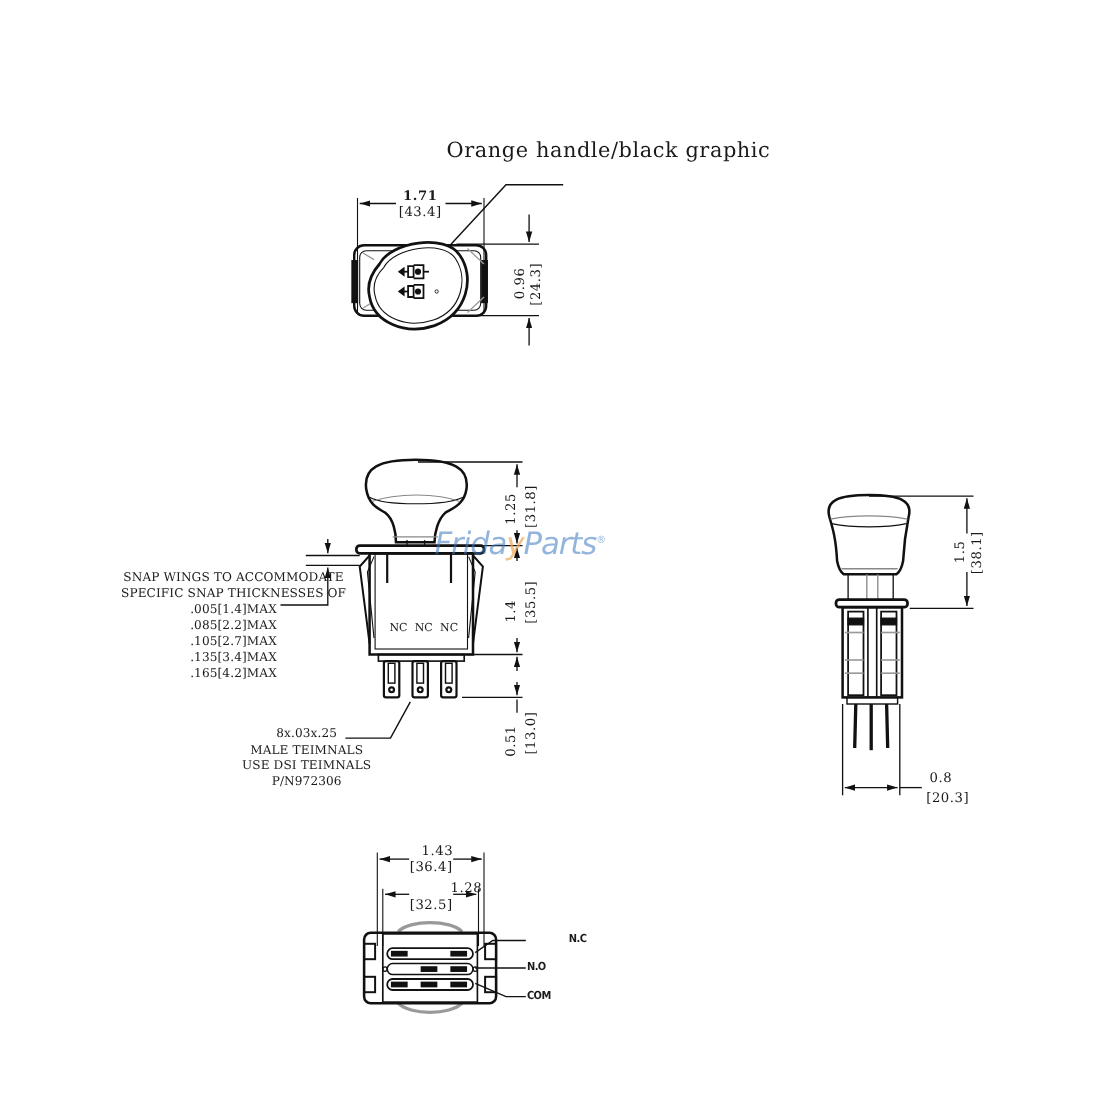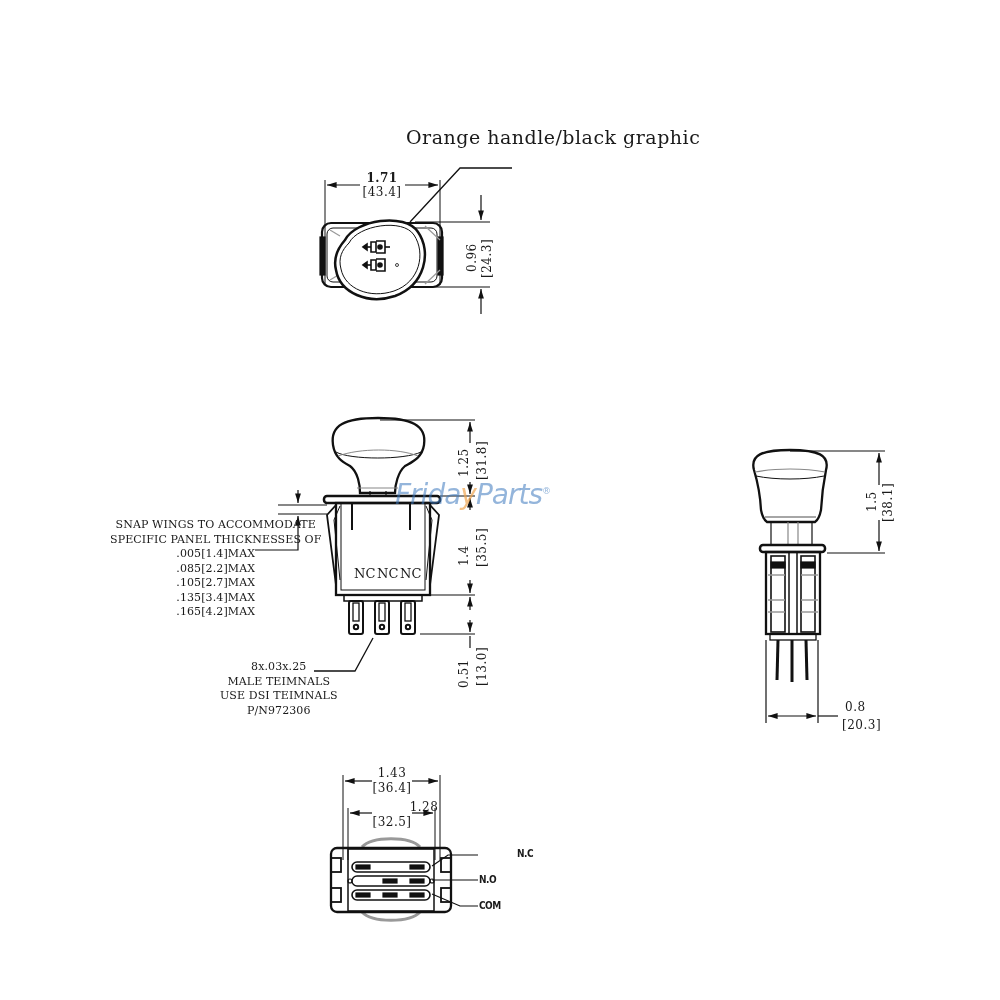--- a/index.html
+++ b/index.html
@@ -6,21 +6,21 @@
   body { width:1000px; height:1000px; position:relative; overflow:hidden; }
   .canvas { position:absolute; left:0; top:0; width:1000px; height:1000px; }
   .lbl { position:absolute; font-family:"DejaVu Serif","Liberation Serif",serif; color:#1a1a1a; white-space:nowrap; line-height:1;text-align:center; }
   .title { font-size:19px; letter-spacing:0.5px; }
   .dim { font-size:12px; text-align:center; letter-spacing:0.5px; }
   .note { font-size:11px; line-height:14.5px; font-family:"DejaVu Serif","Liberation Serif",serif; letter-spacing:0.1px; }
   .vert { transform:rotate(-90deg); transform-origin:left top; }
   .pin { font-size:10px; font-weight:bold; font-family:"DejaVu Sans Condensed","DejaVu Sans",sans-serif; letter-spacing:-0.5px; }
   .watermark { position:absolute; left:395px; top:478px; font-family:"DejaVu Sans","Liberation Sans",sans-serif; font-style:italic; font-weight:normal; font-size:28px; color:rgba(60,120,190,0.55); letter-spacing:-1px; white-space:nowrap; }
   .watermark .v { color:rgba(240,165,80,0.7); }
-  .tiny { font-size:13px; }
+  .tiny { font-size:10px; }
 </style>
 </head>
 <body>
 
 <svg class="canvas" viewBox="0 0 1000 1000" xmlns="http://www.w3.org/2000/svg" fill="none" stroke="#111" stroke-width="1.2">
   <defs>
     <marker id="ar" viewBox="0 0 10 10" refX="10" refY="5" markerWidth="8" markerHeight="8" orient="auto-start-reverse">
       <path d="M0,2 L10,5 L0,8 z" fill="#111" stroke="none"></path>
     </marker>
   </defs>
@@ -214,21 +214,21 @@
 <div class="lbl dim vert" style="left:476px; top:567px;">[35.5]</div>
 <div class="lbl dim vert" style="left:458px; top:688px;">0.51</div>
 <div class="lbl dim vert" style="left:476px; top:686px;">[13.0]</div>
 
 <div class="lbl tiny" style="left:354px; top:567px;">NC</div>
 <div class="lbl tiny" style="left:377px; top:567px;">NC</div>
 <div class="lbl tiny" style="left:400px; top:567px;">NC</div>
 
 <div class="lbl note" style="left:110px; top:518px;">
   <div>SNAP WINGS TO ACCOMMODATE</div>
-  <div>SPECIFIC PANEL THICKNESSES OF</div>
+  <div>SPECIFIC SNAP THICKNESSES OF</div>
   <div>.005[1.4]MAX</div>
   <div>.085[2.2]MAX</div>
   <div>.105[2.7]MAX</div>
   <div>.135[3.4]MAX</div>
   <div>.165[4.2]MAX</div>
 </div>
 
 <div class="lbl note" style="left:220px; top:660px;">
   <div>8x.03x.25</div>
   <div>MALE TEIMNALS</div>
@@ -236,19 +236,19 @@
   <div>P/N972306</div>
 </div>
 
 <div class="watermark"><span>Frida</span><span class="v">y</span><span>Parts</span><sup style="font-size:9px;">®</sup></div>
 
 <div class="lbl dim vert" style="left:866px; top:512px;">1.5</div>
 <div class="lbl dim vert" style="left:882px; top:522px;">[38.1]</div>
 <div class="lbl dim" style="left:845px; top:701px;">0.8</div>
 <div class="lbl dim" style="left:842px; top:719px;">[20.3]</div>
 
-<div class="lbl dim" style="left:372px; top:767px; width:40px;">1.43</div>
+<div class="lbl dim" style="left:372px; top:767px; width:40px;text-align:right;">1.43</div>
 <div class="lbl dim" style="left:368px; top:782px; width:48px;">[36.4]</div>
 <div class="lbl dim" style="left:356px; top:801px; width:40px;margin-left:48px;">1.28</div>
 <div class="lbl dim" style="left:368px; top:816px; width:48px;">[32.5]</div>
 <div class="lbl pin" style="left:479px; top:849px;margin-left:38px;">N.C</div>
 <div class="lbl pin" style="left:479px; top:875px;">N.O</div>
 <div class="lbl pin" style="left:479px; top:901px;">COM</div>
 
 </body></html>

